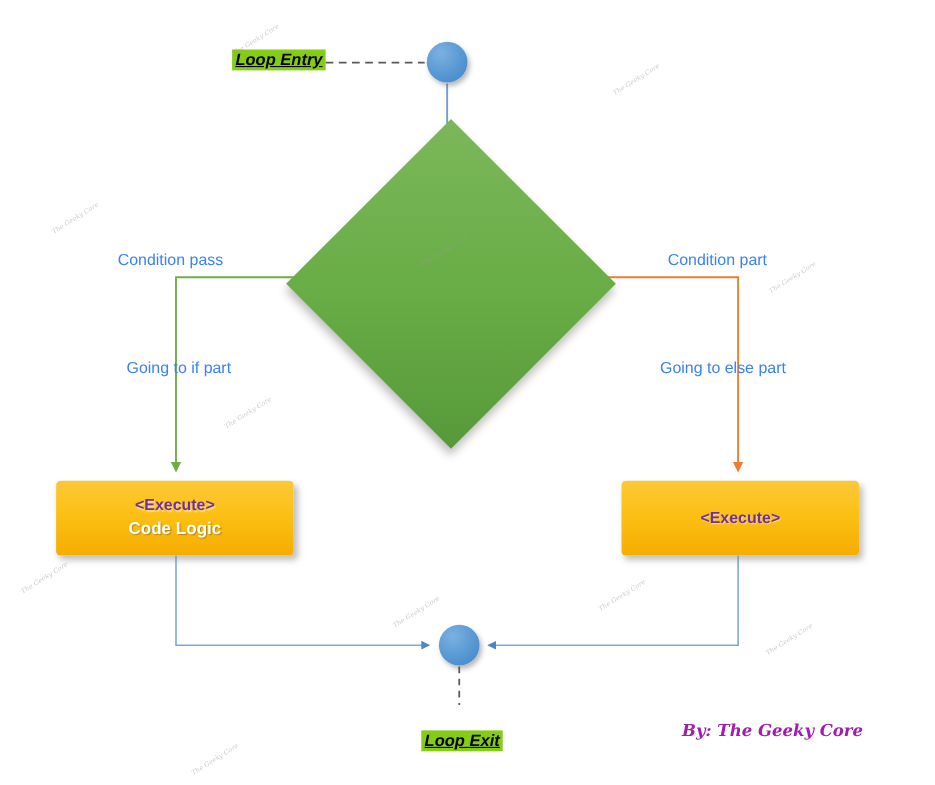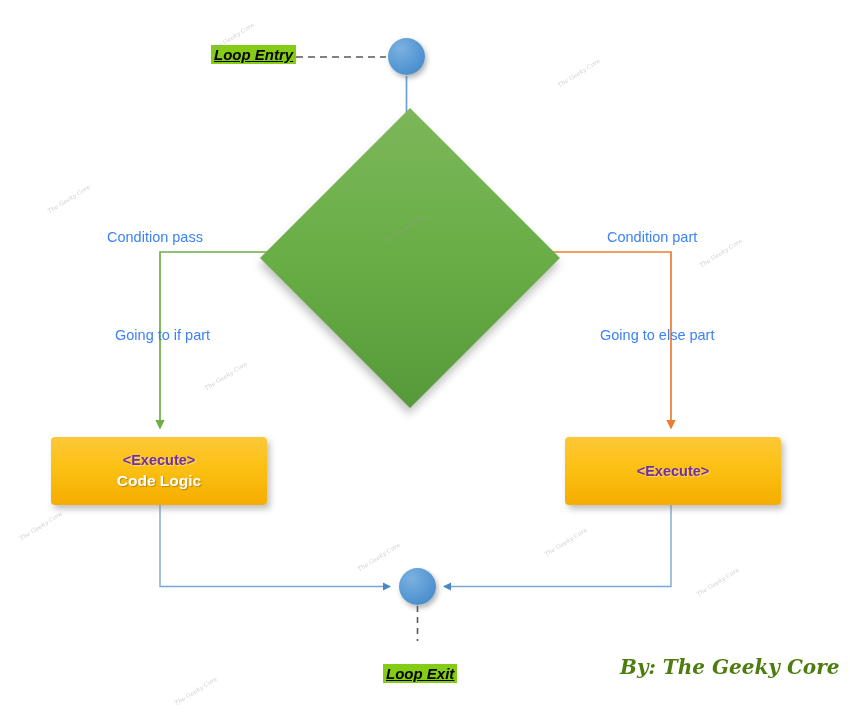--- a/index.html
+++ b/index.html
@@ -119,25 +119,25 @@
   #label-cond-pass  { left: 107px; top: 229px; }
   #label-cond-fails { left: 607px; top: 229px; }
   #label-goto-if    { left: 98px;  top: 327px; margin-left: 17px; }
   #label-goto-else  { left: 600px; top: 327px; }
 
   
   #signature {
     position: absolute;
     left: 620px;
     top: 655px;
-    color: #4d7c0f;
+    color: #a21caf;
     font-family: "DejaVu Serif", serif;
     font-style: italic;
     font-weight: bold;
-    font-size: 20px;
+    font-size: 15px;
     white-space: nowrap;
   }
 
   
   .watermark {
     position: absolute;
     color: #9a9a9a;
     opacity: 0.5;
     font-family: "DejaVu Serif", serif;
     font-style: italic;

